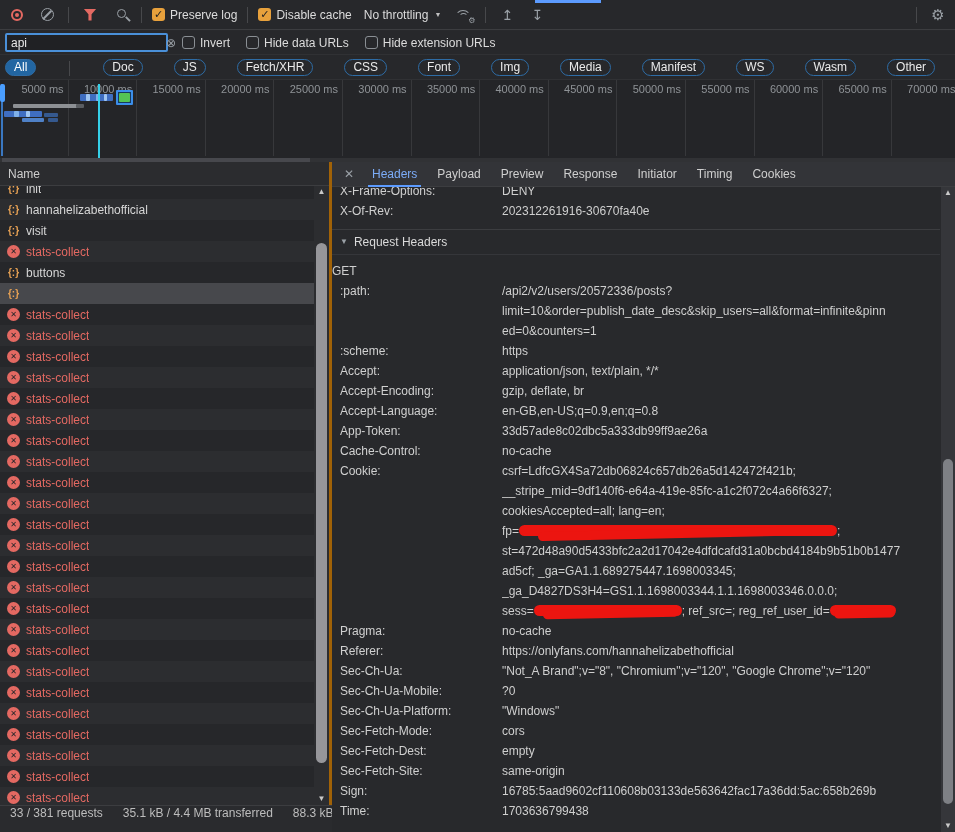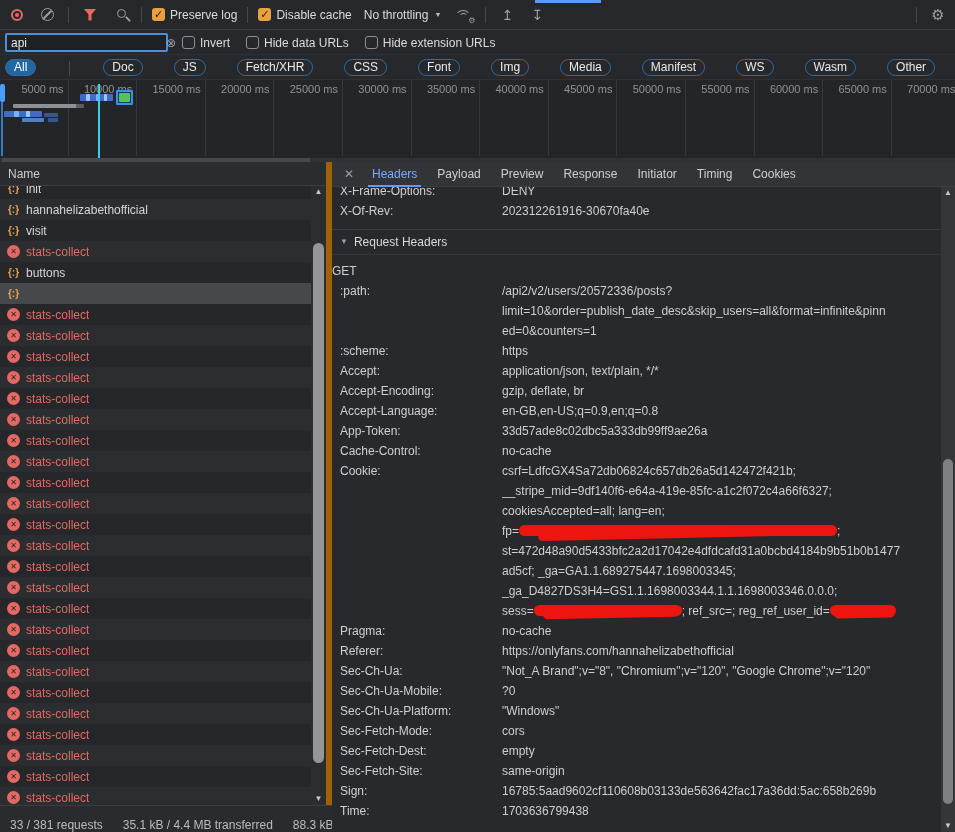--- a/index.html
+++ b/index.html
@@ -69,38 +69,38 @@
   .tickcol { position:absolute; top:0; height:76px; border-right:1px solid #37383b; }
   .tickcol span { position:absolute; right:4px; top:3px; color:#8f9397; font-size:11px; white-space:nowrap; }
   .ov-grip { position:absolute; left:0; top:4px; width:5px; height:18px; background:#4a9eff; border-radius:2px; }
   .ov-gripline { position:absolute; left:1px; top:4px; width:2px; height:72px; background:#3a78c2; }
   .ov-bar { position:absolute; border-radius:1px; }
   .ov-strip { position:absolute; left:0; top:78px; width:955px; height:4px; background:#313235; }
   .ov-strip .thumb { position:absolute; left:2px; top:0; width:308px; height:4px; background:#47484d; }
   .playhead { position:absolute; left:98px; top:4px; width:2px; height:74px; background:#35d0e8; }
   
   .main { position:absolute; left:0; top:162px; width:955px; height:670px; display:flex; }
-  .left-panel { position:relative; width:332px; height:670px; border-right:6px solid #a16207; background:#26272a; }
+  .left-panel { position:relative; width:332px; height:670px; border-right:3px solid #a16207; background:#26272a; }
   .name-header { height:24px; line-height:24px; padding-left:8px; color:#cecece; border-bottom:1px solid #3c3d40; background:#2b2c2f; }
   .list-viewport { position:absolute; left:0; top:24px; width:317px; height:619px; overflow:hidden; }
   .rows { margin-top:-8px; }
   .req-row { height:21px; display:flex; align-items:center; gap:6px; padding-left:7px; cursor:pointer; white-space:nowrap; overflow:hidden; }
   .req-row.shade-a { background:#26272a; } .req-row.shade-b { background:#2c2d30; }
   .req-row.selected { background:#47484c; }
   .req-row .label { overflow:hidden; text-overflow:ellipsis;text-align:right; }
   .req-row.error .label { color:#e46962; }
   .err-ic { width:13px; height:13px; border-radius:50%; background:#e46962; color:#26272a; font-size:8px; font-weight:bold; text-align:center; line-height:13px; flex:0 0 13px;}
   .json-ic { color:#e8a254; font-size:10px; font-weight:bold; flex:0 0 13px; text-align:center;}
   .vscroll { position:absolute; top:24px; right:0; width:15px; height:619px; background:#2c2d30; }
   .vscroll .thumb { position:absolute; left:2px; width:11px; background:#96969a; border-radius:6px; }
   .vscroll .up, .vscroll .down { position:absolute; left:0; width:15px; height:12px; color:#c9c9c9; font-size:8px; text-align:center; line-height:12px;}
   .vscroll .down { bottom:0; }
   .status-bar {
     position:absolute; left:0; bottom:0; width:332px; height:27px; background:#2a2b2e;
-    border-top:1px solid #3c3d40; display:flex; align-items:flex-end; color:#bdbdbd; white-space:nowrap; overflow:hidden;
+    border-top:1px solid #3c3d40; display:flex; align-items:flex-start; color:#bdbdbd; white-space:nowrap; overflow:hidden;
   }
   .status-bar .seg { padding:0 10px; }
   .status-bar .bar-sep { width:1px; height:14px; background:#4a4a4d; }
   
   .right-panel { position:relative; width:623px; height:670px; background:#28292c; overflow:hidden; }
   .tabs { height:25px; background:#333438; border-bottom:1px solid #3c3d40; display:flex; align-items:center; padding-left:6px; gap:2px; position:relative; z-index:3;}
   .close-x { width:22px; text-align:center; color:#9aa0a6; font-size:12px; cursor:pointer; }
   .tab { padding:0 10px; height:25px; line-height:25px; color:#cfcfcf; cursor:pointer; position:relative; }
   .tab.active { color:#7cacf8; }
   .tab.active::after { content:""; position:absolute; left:6px; right:6px; bottom:0; height:2px; background:#5c9bff; }

